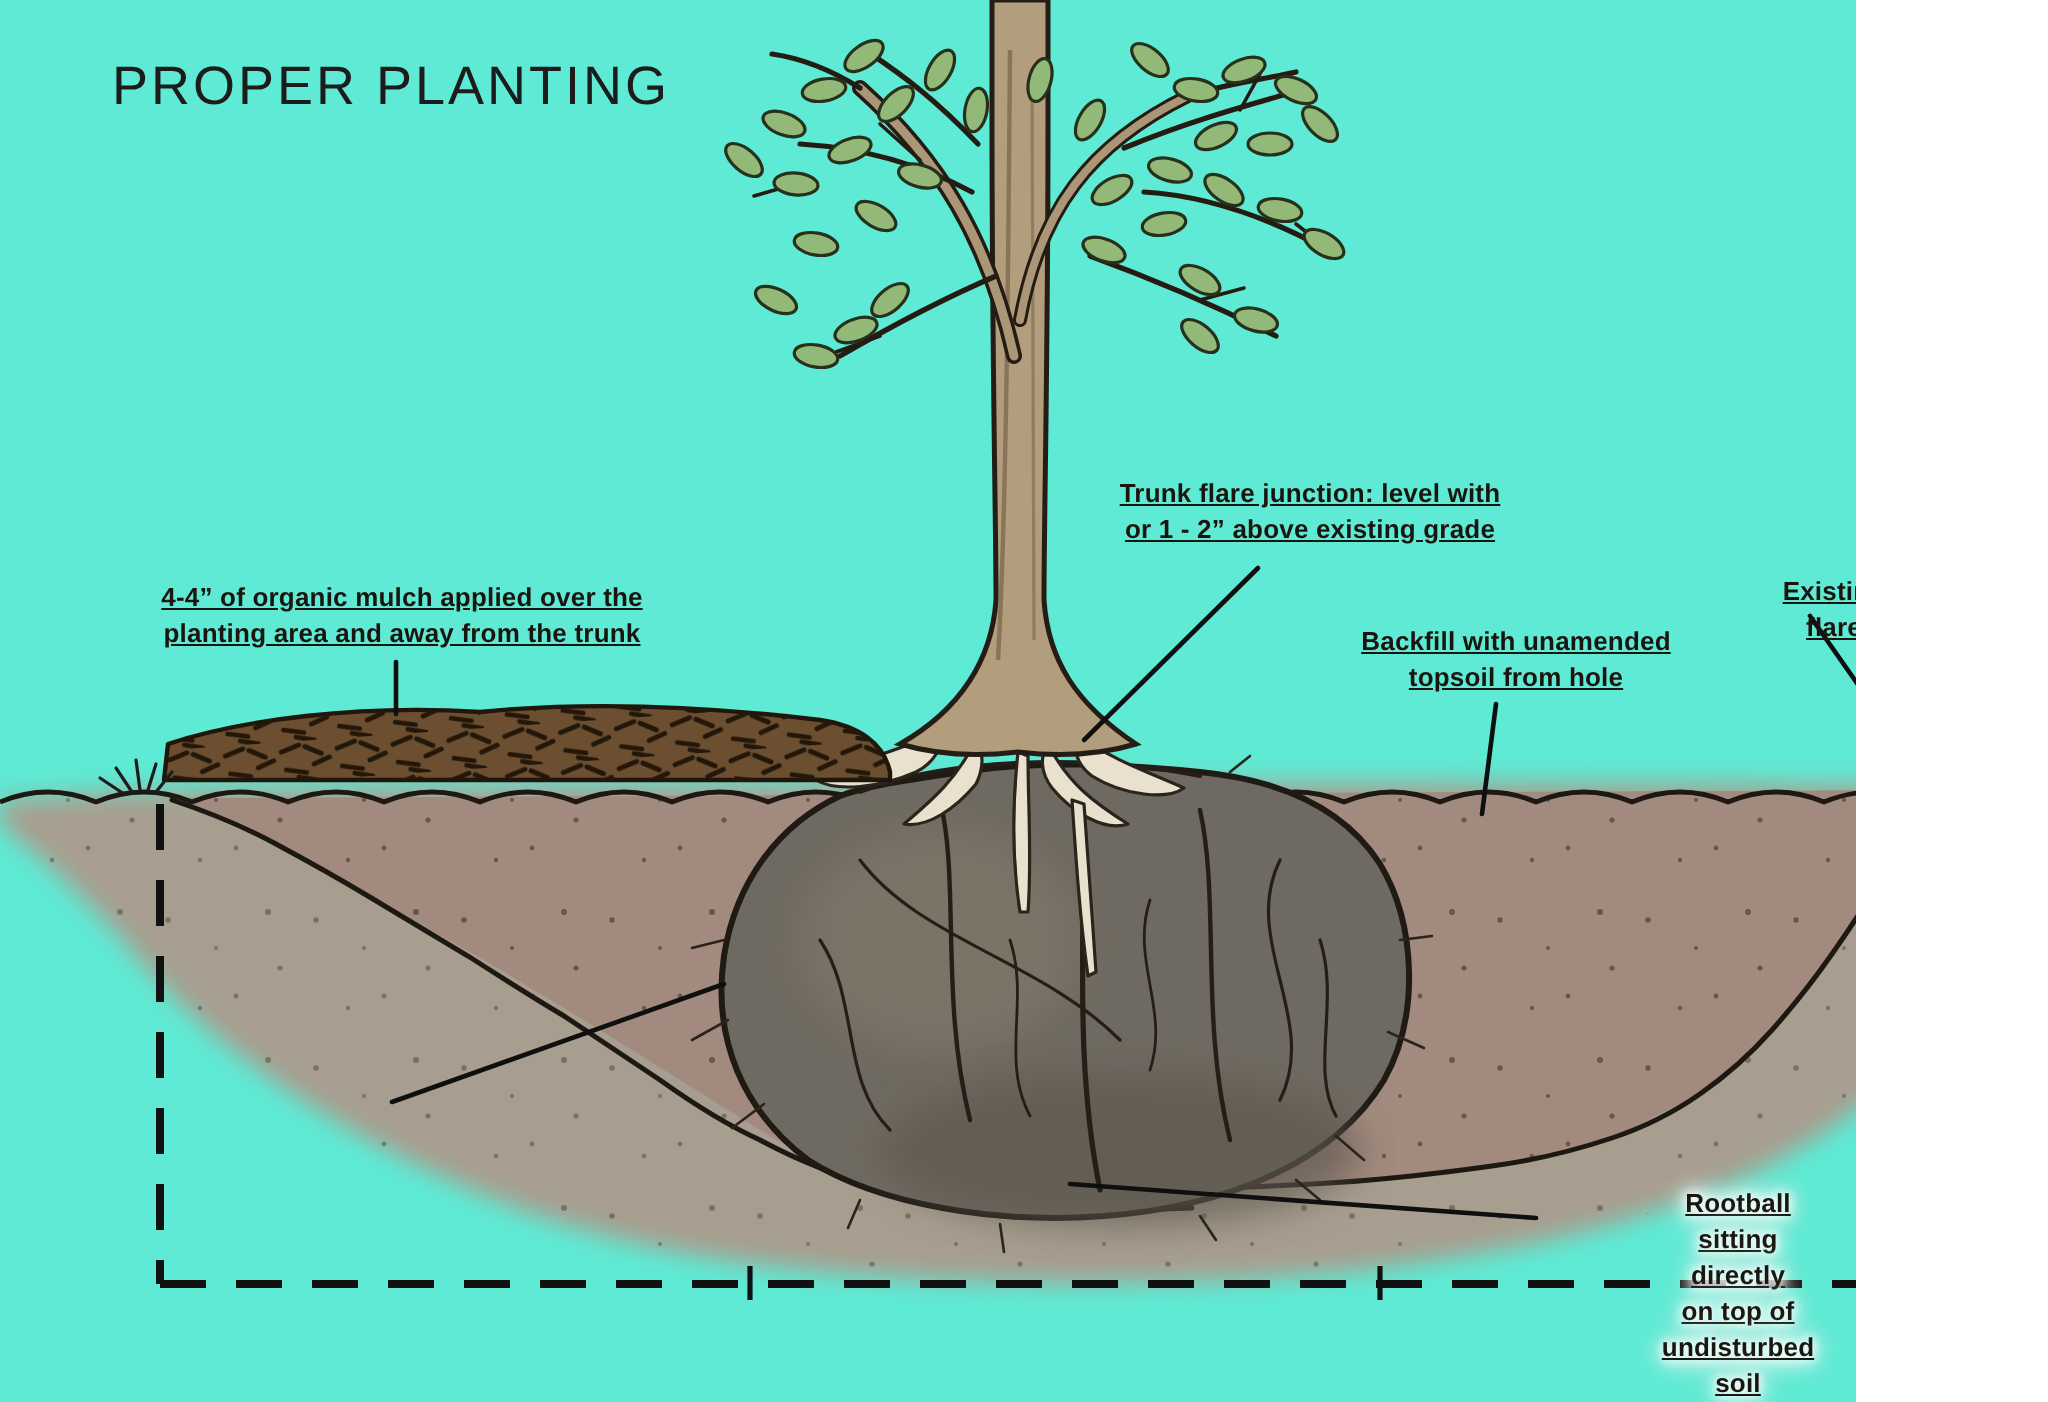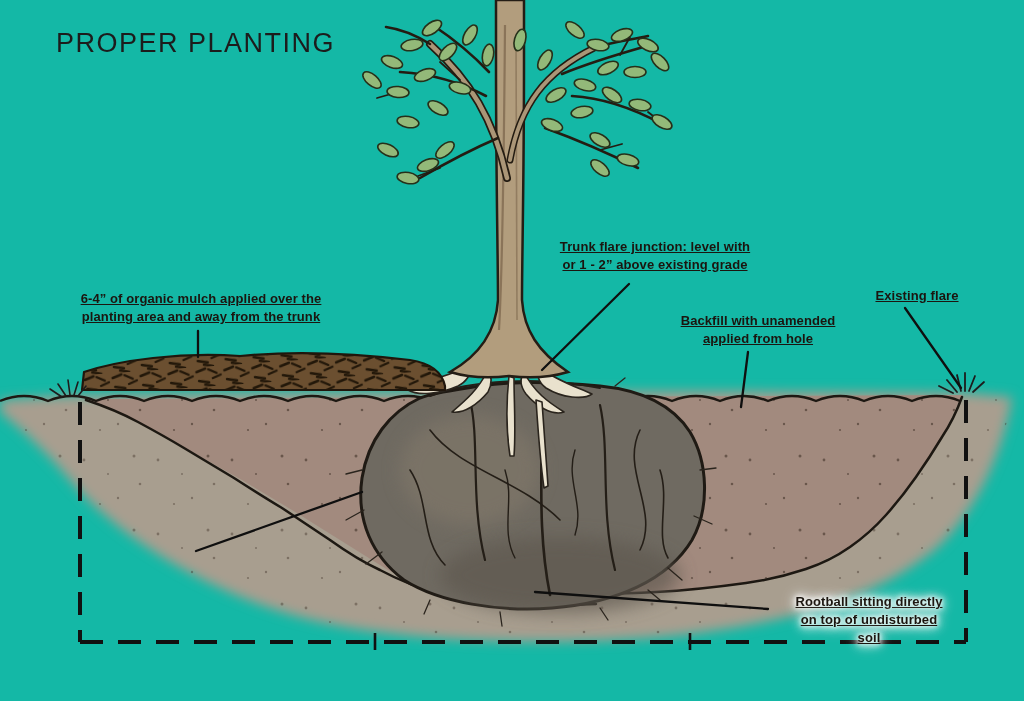--- a/index.html
+++ b/index.html
@@ -1,16 +1,16 @@
 <!DOCTYPE html>
 <html><head>
 <meta charset="utf-8">
 <style>
   html,body{margin:0;padding:0;background:#fff;}
-  #stage{position:relative;width:1024px;height:701px;background:#14b8a6;overflow:hidden;
+  #stage{position:relative;width:928px;height:701px;background:#5eead4;overflow:hidden;
          font-family:"Liberation Sans",sans-serif;}
   #scene{position:absolute;left:0;top:0;}
   .lbl{position:absolute;transform:translateX(-50%);text-align:center;
        font-size:13px;font-weight:bold;color:#1b150f;line-height:1.38;
        white-space:pre-line;letter-spacing:.1px;text-decoration:underline;}
   .lbl.glow{text-shadow:0 0 4px #fff,0 0 7px #fff,0 0 10px #fff,0 0 14px #fff,0 0 18px #fff;}
   #title{position:absolute;left:56px;top:28px;font-size:27px;font-weight:normal;
          letter-spacing:1.5px;color:#1c1c1c;white-space:nowrap;}
 </style>
 </head>
@@ -234,29 +234,29 @@
     <path d="M629,284 L542,370"></path>
     <path d="M748,352 L741,407"></path>
     <path d="M905,308 L961,388"></path>
     <path d="M196,551 L362,492"></path>
     <path d="M768,609 L535,592"></path>
   </g>
 </svg>
 
 <div id="title">PROPER PLANTING</div>
 
-<div class="lbl" style="left:201px;top:290px;">6-4” of organic mulch applied over the
+<div class="lbl" style="left:201px;top:290px;">4-4” of organic mulch applied over the
 planting area and away from the trunk</div>
 
 <div class="lbl" style="left:655px;top:238px;">Trunk flare junction: level with
 or 1 - 2” above existing grade</div>
 
 <div class="lbl" style="left:917px;top:287px;">Existing flare</div>
 
 <div class="lbl" style="left:758px;top:312px;">Backfill with unamended
-applied from hole</div>
+topsoil from hole</div>
 
 
 <div class="lbl glow" style="left:841px;top:593px;margin-left:28px;">Rootball sitting directly
 on top of undisturbed soil</div>
 
 
 </div>
 
 </body></html>

